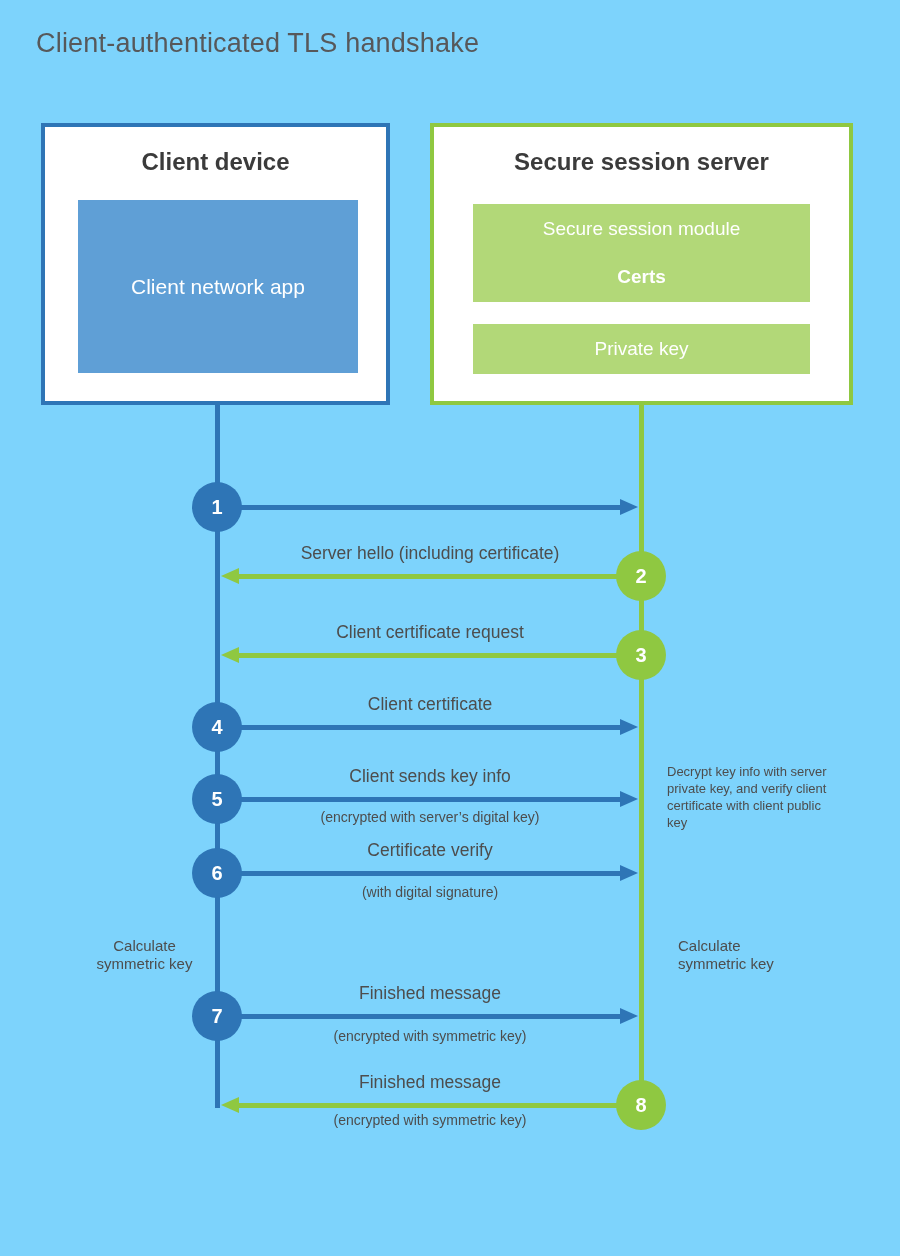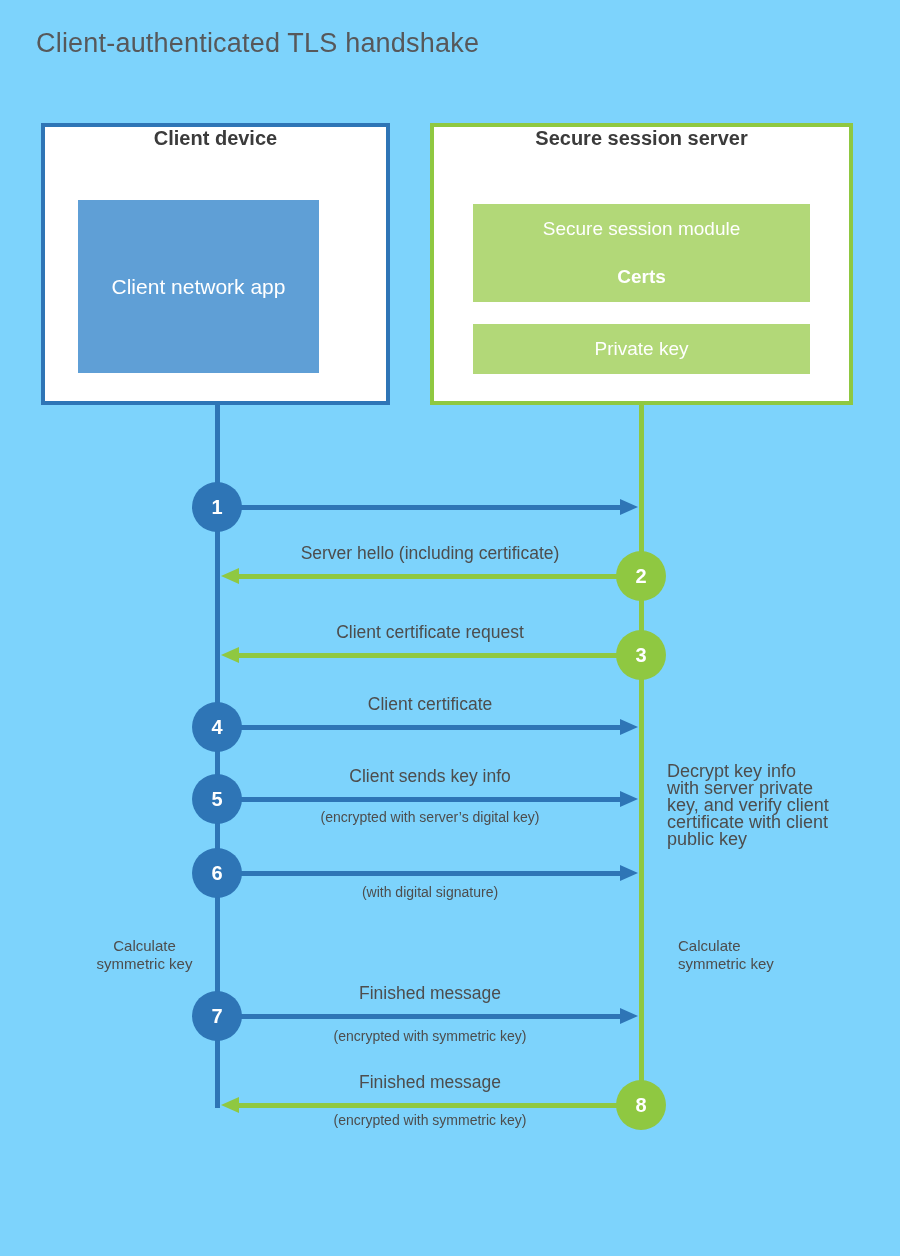--- a/index.html
+++ b/index.html
@@ -11,25 +11,25 @@
   
   .page-title{
     left:36px;top:28px;font-size:27px;font-weight:300;letter-spacing:.2px;
     color:var(--title-color,#57585a);
   }
   
   .outer-box{top:123px;height:282px;background:#fff;box-sizing:border-box;}
   .client-outer{left:41px;width:349px;border:4px solid var(--blue,#2e75b6);}
   .server-outer{left:430px;width:423px;border:4px solid var(--green,#8fc841);}
   .box-heading{
-    width:100%;text-align:center;font-size:20px;font-weight:bold;
+    width:100%;text-align:center;margin-top:21px;font-size:24px;font-weight:bold;
     color:var(--heading-color,#3b3b3b);
   }
   .app-box{
-    left:78px;top:200px;width:241px;height:173px;background:var(--blue-light,#5f9fd6);
+    left:78px;top:200px;width:280px;height:173px;background:var(--blue-light,#5f9fd6);
     display:flex;align-items:center;justify-content:center;text-align:center;
     color:#fff;font-size:21px;line-height:28px;
   }
   .app-box span{display:block;max-width:190px;}
   .bar{
     left:473px;width:337px;height:50px;background:var(--green-light,#b2d878);
     display:flex;align-items:center;justify-content:center;
     color:#fff;font-size:19px;
   }
   .bar1{top:204px;} .bar2{top:252px;font-weight:bold;} .bar3{top:324px;}
@@ -59,21 +59,21 @@
   .head-right{
     left:620px;border-top:8px solid transparent;border-bottom:8px solid transparent;
     border-left:18px solid var(--blue,#2e75b6);
   }
   .head-left{
     left:221px;border-top:8px solid transparent;border-bottom:8px solid transparent;
     border-right:18px solid var(--green,#8fc841);
   }
   
   .decrypt-note{
-    left:667px;top:763px;width:165px;font-size:18px;line-height:17px;
+    left:667px;top:763px;width:165px;font-size:13px;line-height:17px;
     color:var(--label-color,#4d4d4d);
   }
   .calc-note{font-size:15px;line-height:18px;color:var(--label-color,#4d4d4d);}
   .calc-left{left:82px;top:937px;width:125px;text-align:center;}
   .calc-right{left:678px;top:937px;width:130px;text-align:left;}
 </style>
 </head>
 <body>
 
 <div id="canvas">
@@ -115,20 +115,21 @@
   <div class="abs hline hline-blue" style="top:725px"></div>
   <div class="abs head head-right" style="top:719px"></div>
   <div class="abs circle circle-blue" style="top:702px">4</div>
 
   <div class="abs msg-label" style="top:766px">Client sends key info</div>
   <div class="abs hline hline-blue" style="top:797px"></div>
   <div class="abs head head-right" style="top:791px"></div>
   <div class="abs circle circle-blue" style="top:774px">5</div>
   <div class="abs msg-sublabel" style="top:809px">(encrypted with server’s digital key)</div>
 
+  <div class="abs msg-label" style="top:840px">Certificate verify</div>
   <div class="abs hline hline-blue" style="top:871px"></div>
   <div class="abs head head-right" style="top:865px"></div>
   <div class="abs circle circle-blue" style="top:848px">6</div>
   <div class="abs msg-sublabel" style="top:884px">(with digital signature)</div>
 
   <div class="abs msg-label" style="top:983px">Finished message</div>
   <div class="abs hline hline-blue" style="top:1014px"></div>
   <div class="abs head head-right" style="top:1008px"></div>
   <div class="abs circle circle-blue" style="top:991px">7</div>
   <div class="abs msg-sublabel" style="top:1028px">(encrypted with symmetric key)</div>

